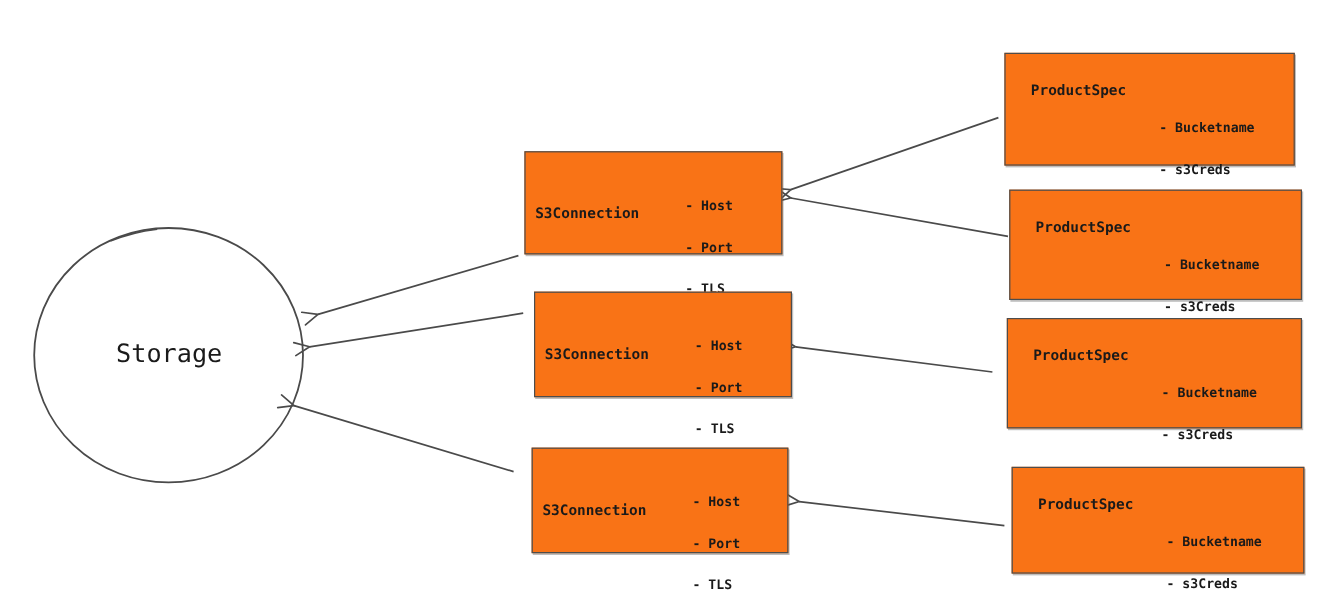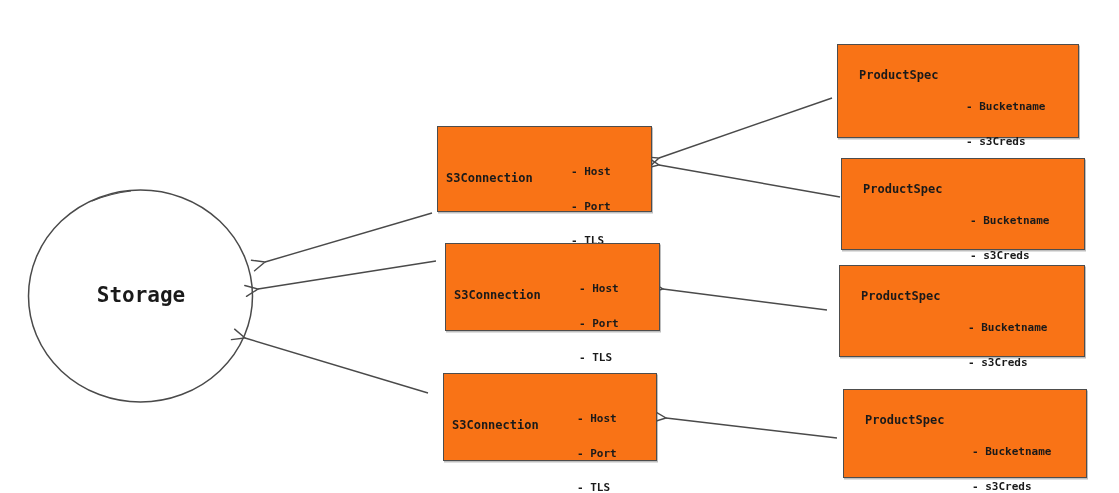--- a/index.html
+++ b/index.html
@@ -47,21 +47,21 @@
   .s3 .attrs      { left: 133px; top: 16px; }
   .ps .node-title { left: 21px; top: 23px; font-size: 12px; }
   .ps .attrs      { left: 128px; top: 33px; }
   .storage-label {
     position: absolute;
     left: 41px;
     top: 283px;
     width: 200px;
     text-align: center;
     font-size: 21px;
-    font-weight: bold;
+    font-weight: normal;
   }
 </style>
 </head>
 <body>
 
 <div class="stage">
 
   <svg class="layer" viewBox="0 0 1119 493" xmlns="http://www.w3.org/2000/svg">
     <defs>
       <marker id="ah" markerUnits="userSpaceOnUse" markerWidth="18" markerHeight="16" refX="2.5" refY="7" orient="auto">

